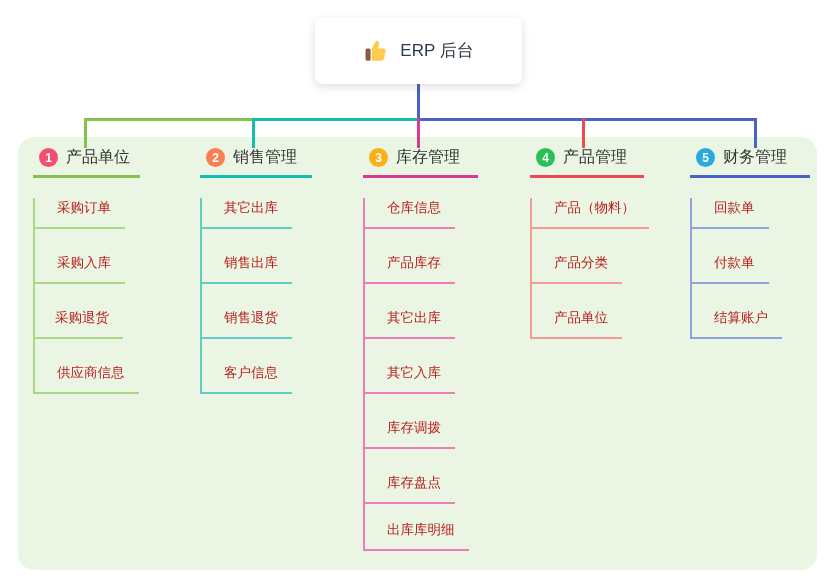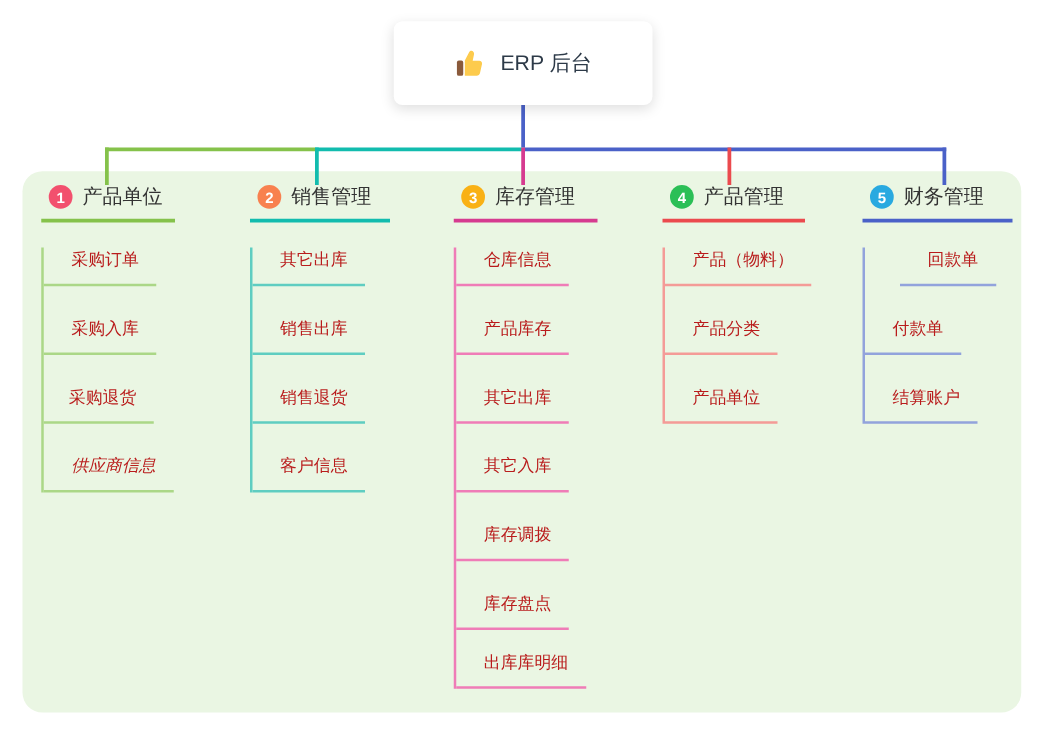--- a/index.html
+++ b/index.html
@@ -72,21 +72,21 @@
   <div id="branches" style="position:absolute;inset:0;">
   <div class="branch">
     <div class="branch-header" style="border-bottom-color: rgb(133, 194, 75);">
       <span class="badge" style="background: rgb(242, 80, 110);">1</span>
       <span class="branch-title">产品单位</span>
     </div>
     <div class="children" style="border-left-color: rgb(171, 215, 135);">
           <div class="child" style="border-bottom-color: rgb(171, 215, 135);">采购订单</div>
           <div class="child" style="border-bottom-color: rgb(171, 215, 135);">采购入库</div>
           <div class="child" style="border-bottom-color: rgb(171, 215, 135); padding-left: 20px;">采购退货</div>
-          <div class="child" style="border-bottom-color: rgb(171, 215, 135); font-style: italic;">供应商信息</div>
+          <div class="child" style="border-bottom-color: rgb(171, 215, 135);">供应商信息</div>
         </div>
   </div>
 
   <div class="branch">
     <div class="branch-header" style="border-bottom-color: rgb(18, 188, 174);">
       <span class="badge" style="background: rgb(248, 129, 79);">2</span>
       <span class="branch-title">销售管理</span>
     </div>
     <div class="children" style="border-left-color: rgb(95, 205, 193);">
           <div class="child" style="border-bottom-color: rgb(95, 205, 193);">其它出库</div>
@@ -123,19 +123,19 @@
           <div class="child" style="border-bottom-color: rgb(244, 155, 151);">产品单位</div>
         </div>
   </div>
 
   <div class="branch">
     <div class="branch-header" style="border-bottom-color: rgb(74, 97, 200);">
       <span class="badge" style="background: rgb(41, 169, 224);">5</span>
       <span class="branch-title">财务管理</span>
     </div>
     <div class="children" style="border-left-color: rgb(146, 163, 220);">
-          <div class="child" style="border-bottom-color: rgb(146, 163, 220); margin-left: 28px;">回款单</div>
+          <div class="child" style="border-bottom-color: rgb(146, 163, 220);">回款单</div>
           <div class="child" style="border-bottom-color: rgb(146, 163, 220);">付款单</div>
           <div class="child" style="border-bottom-color: rgb(146, 163, 220);">结算账户</div>
         </div>
   </div>
 </div>
 </div>
 
 </body></html>

